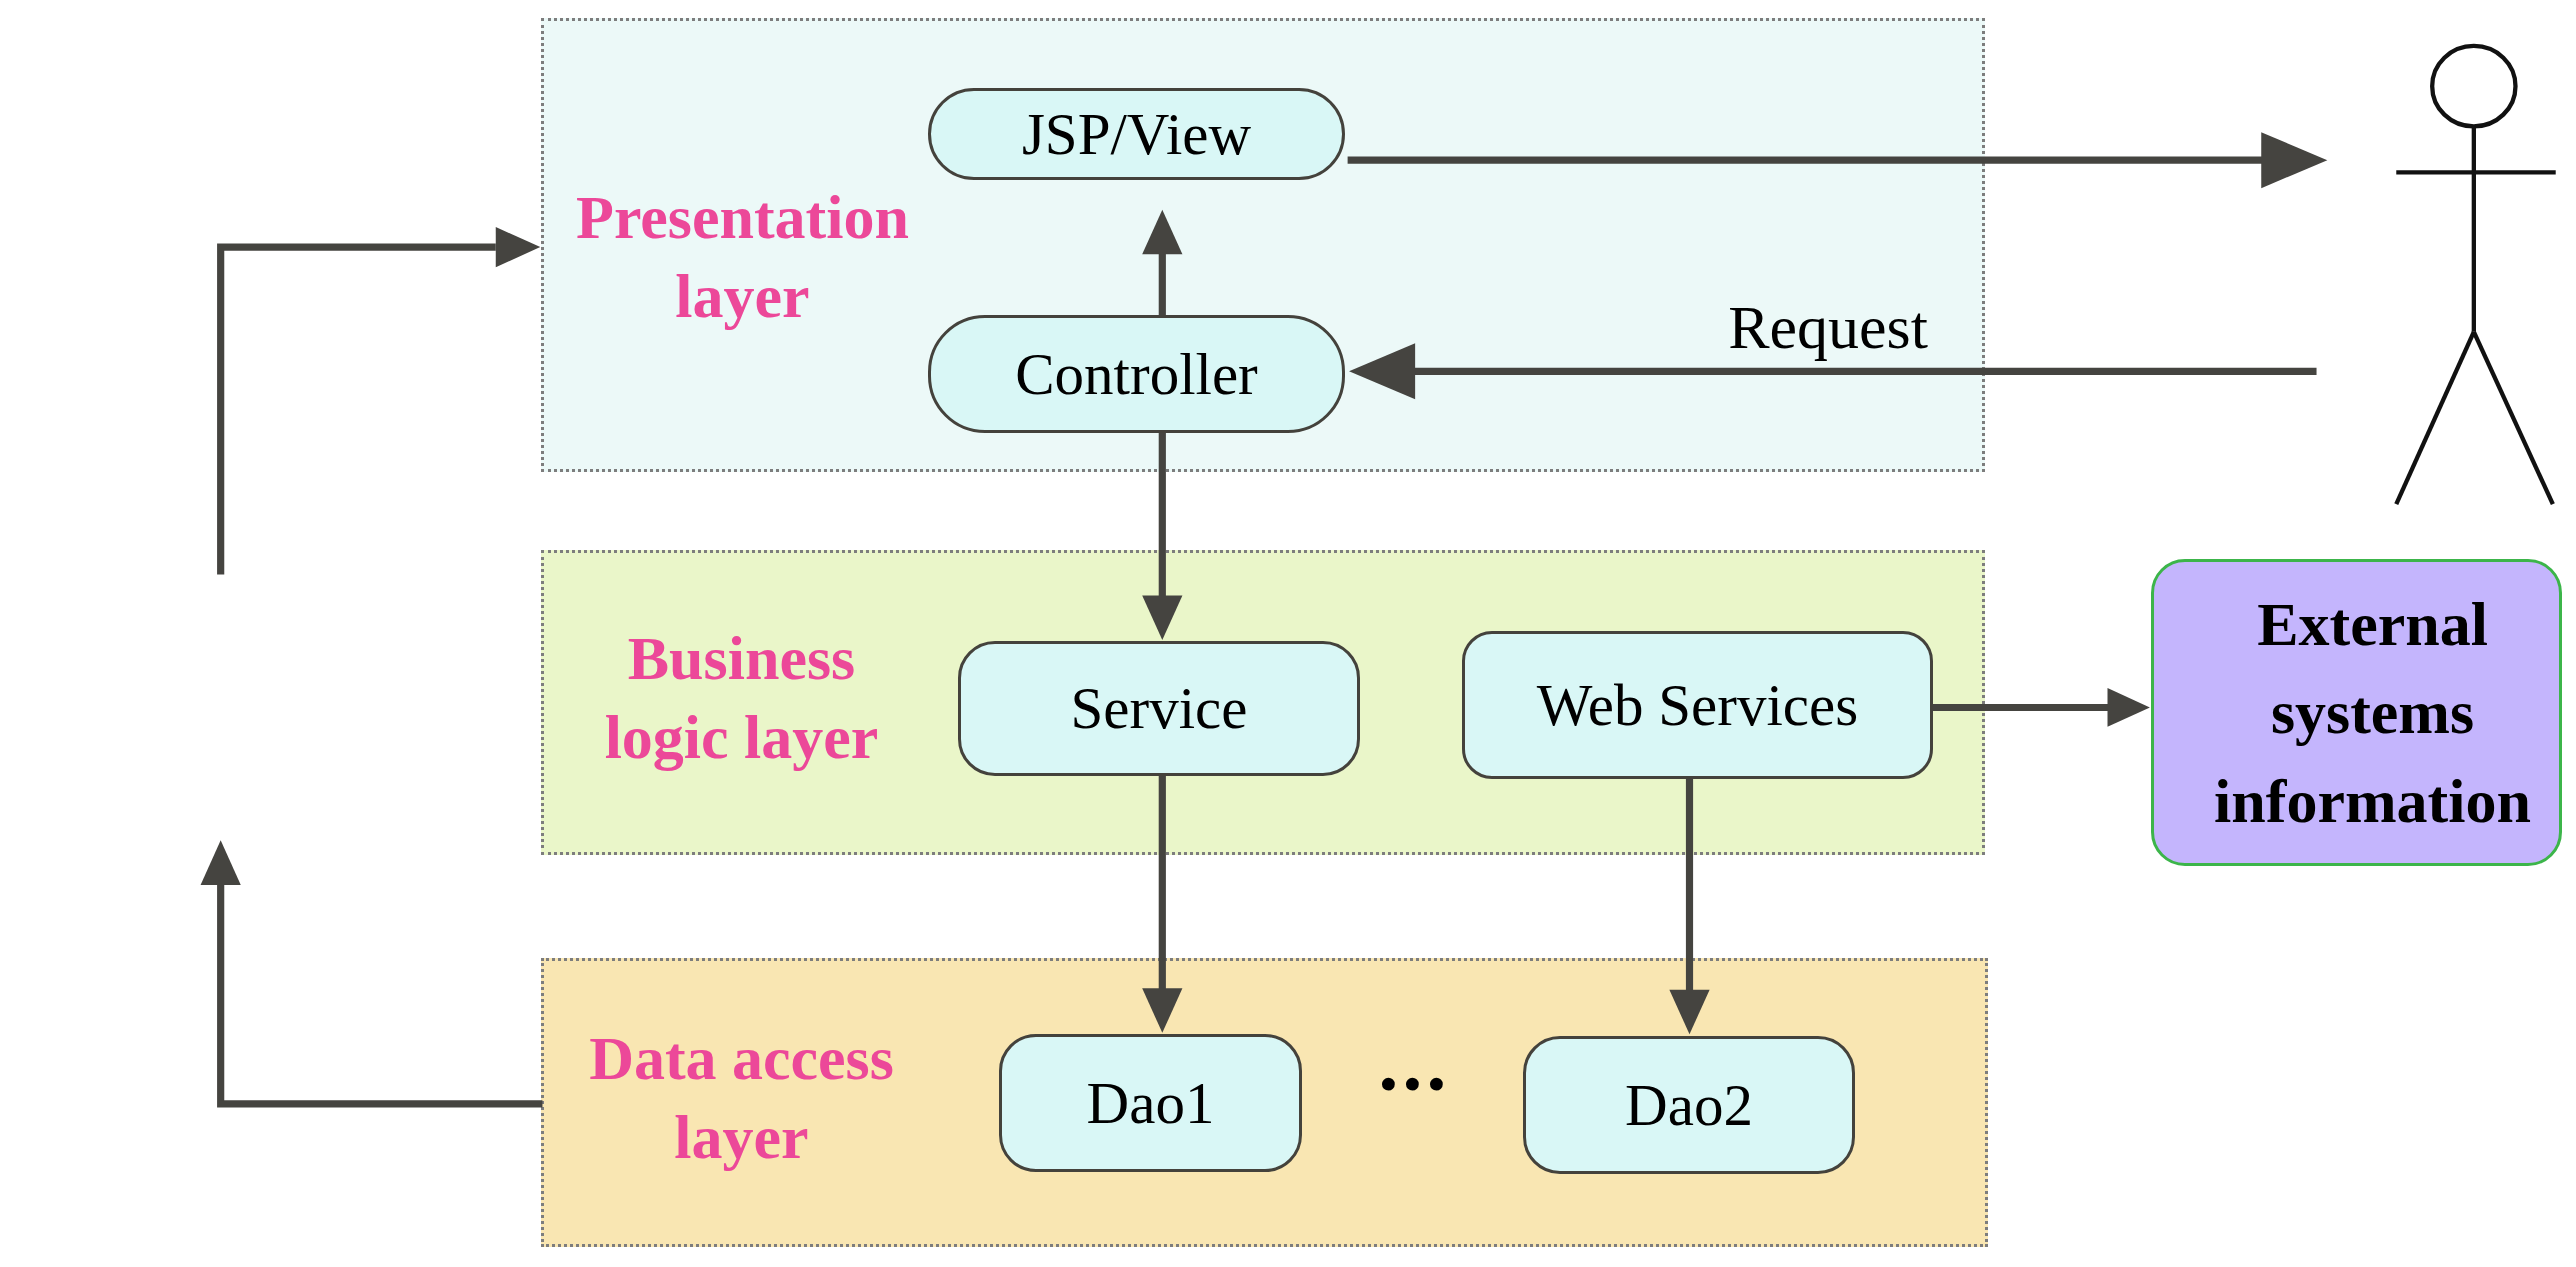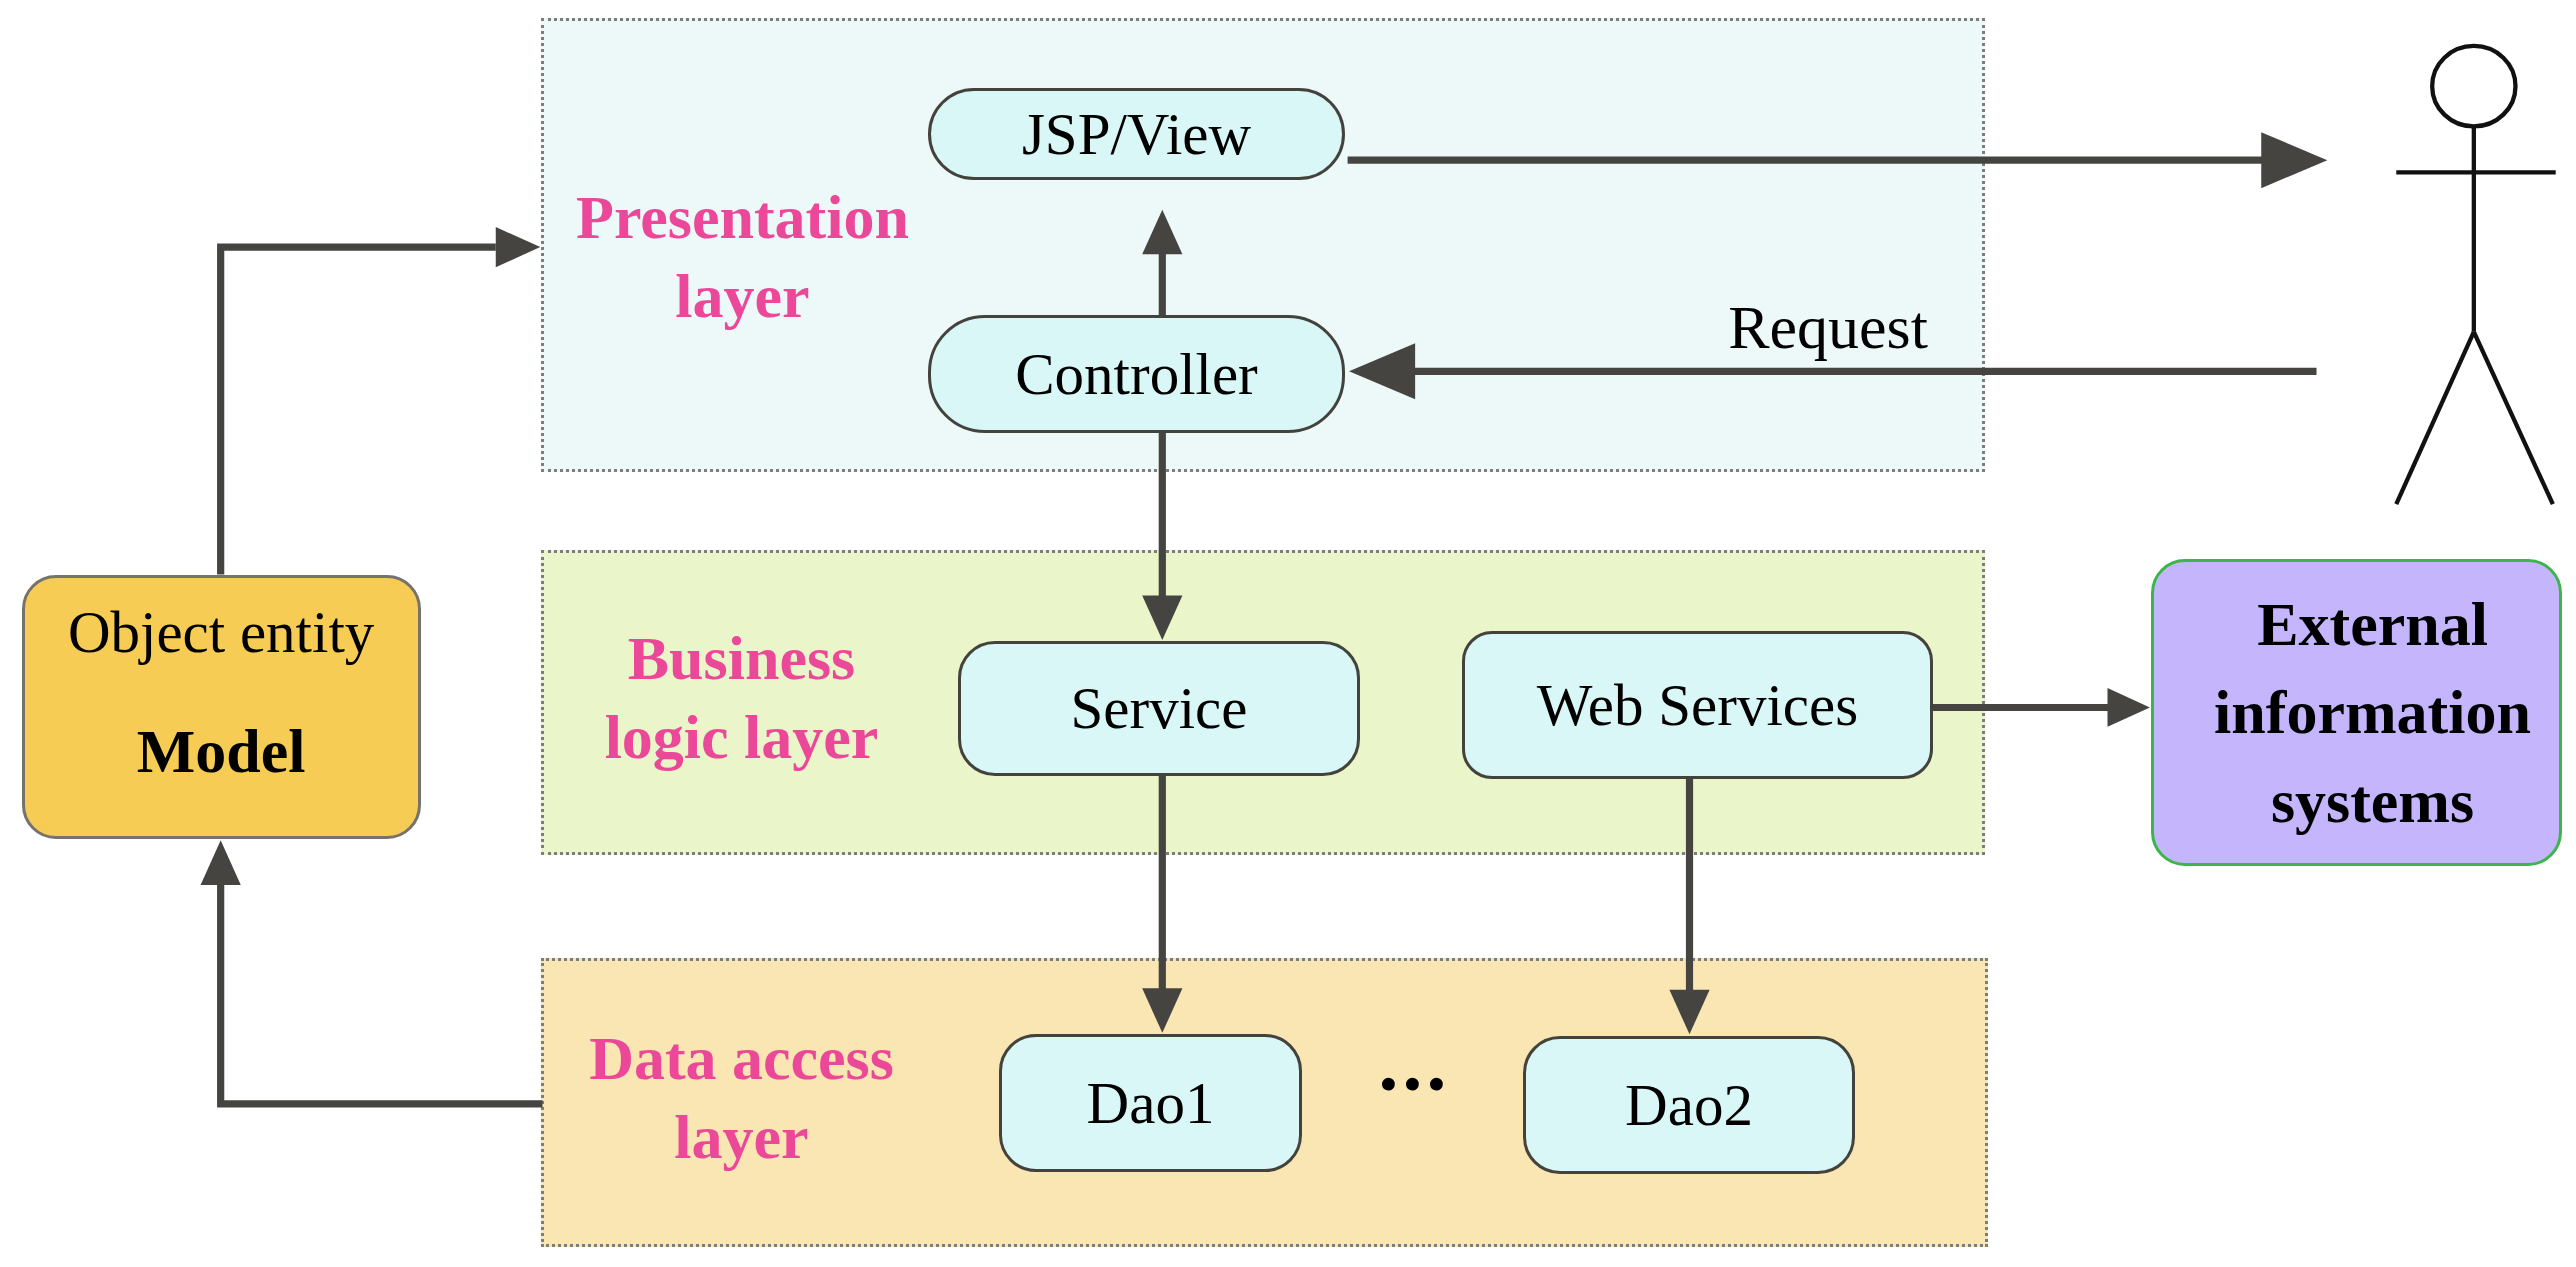--- a/index.html
+++ b/index.html
@@ -192,27 +192,23 @@
     <span>Web Services</span>
   </div>
   <div class="node" id="node-dao1">
     <span>Dao1</span>
   </div>
   <div class="node" id="node-dao2">
     <span>Dao2</span>
   </div>
   <div id="ellipsis">...</div>
 
-  <div id="model-box">
-    <div class="entity-line">Object entity</div>
-    <div class="model-line">Model</div>
-  </div>
 
   <div id="external-box">
     <div>External</div>
+    <div>systems</div>
     <div>information</div>
-    <div>systems</div>
   </div>
 
   <div class="edge-label" id="request-label">Request</div>
 
 </div>
 
 
 </body></html>

